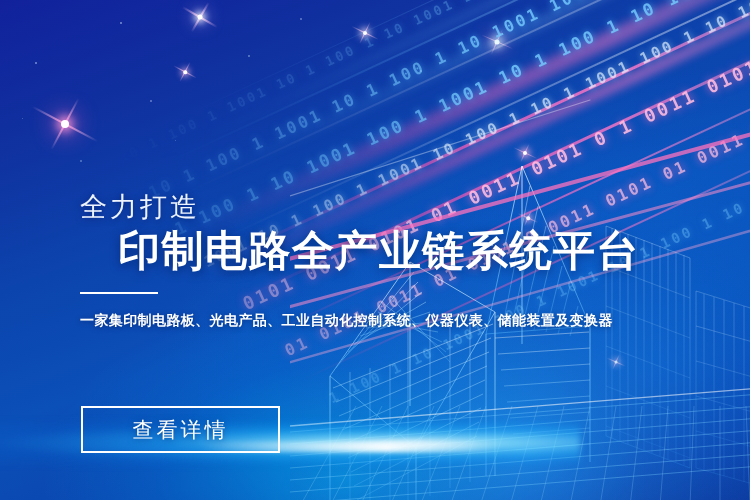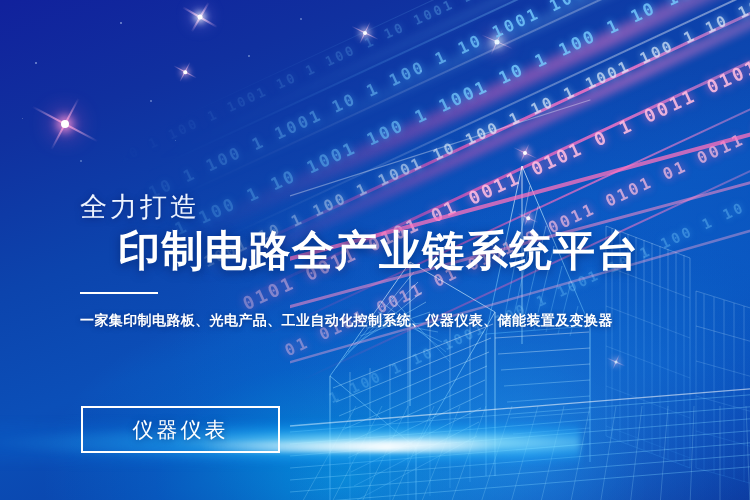--- a/index.html
+++ b/index.html
@@ -267,16 +267,16 @@
   <div id="copy">
     <div id="eyebrow">全力打造</div>
     <div id="headline">印制电路全产业链系统平台</div>
     <div id="rule"></div>
     <div id="desc">
       <div>一家集印制电路板、光电产品、工业自动化控制系统、仪器仪表、储能装置及变换器</div>
     </div>
   </div>
 
   <div id="cta">
-    <span>仪器仪表</span>
+    <span>查看详情</span>
   </div>
 
 </div>
 
 </body></html>

